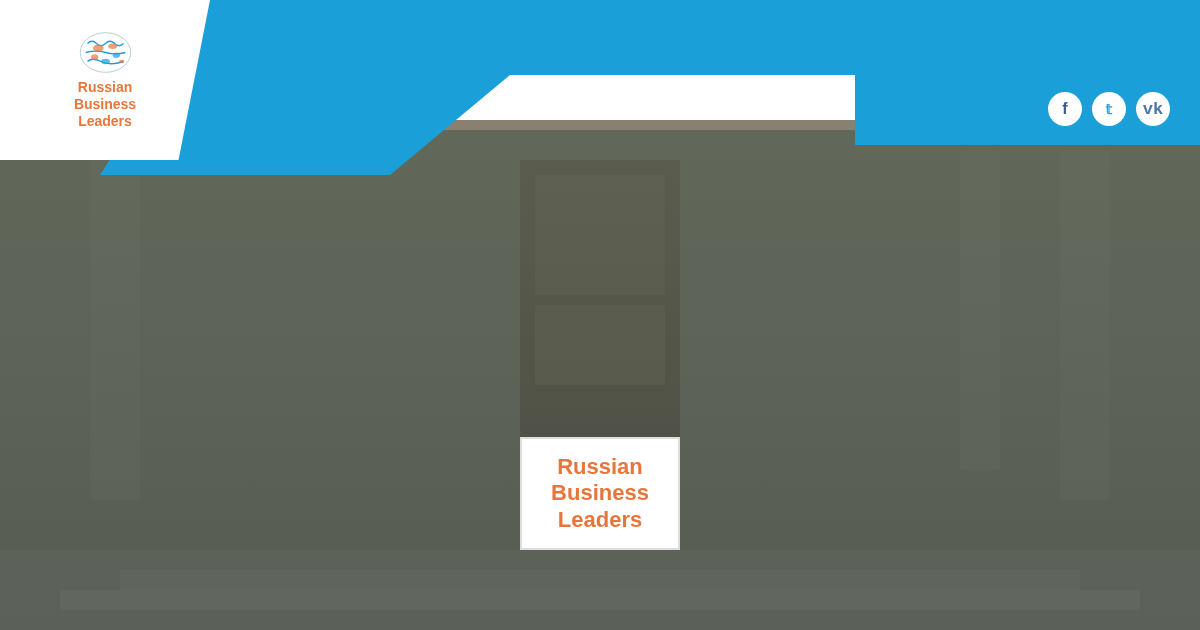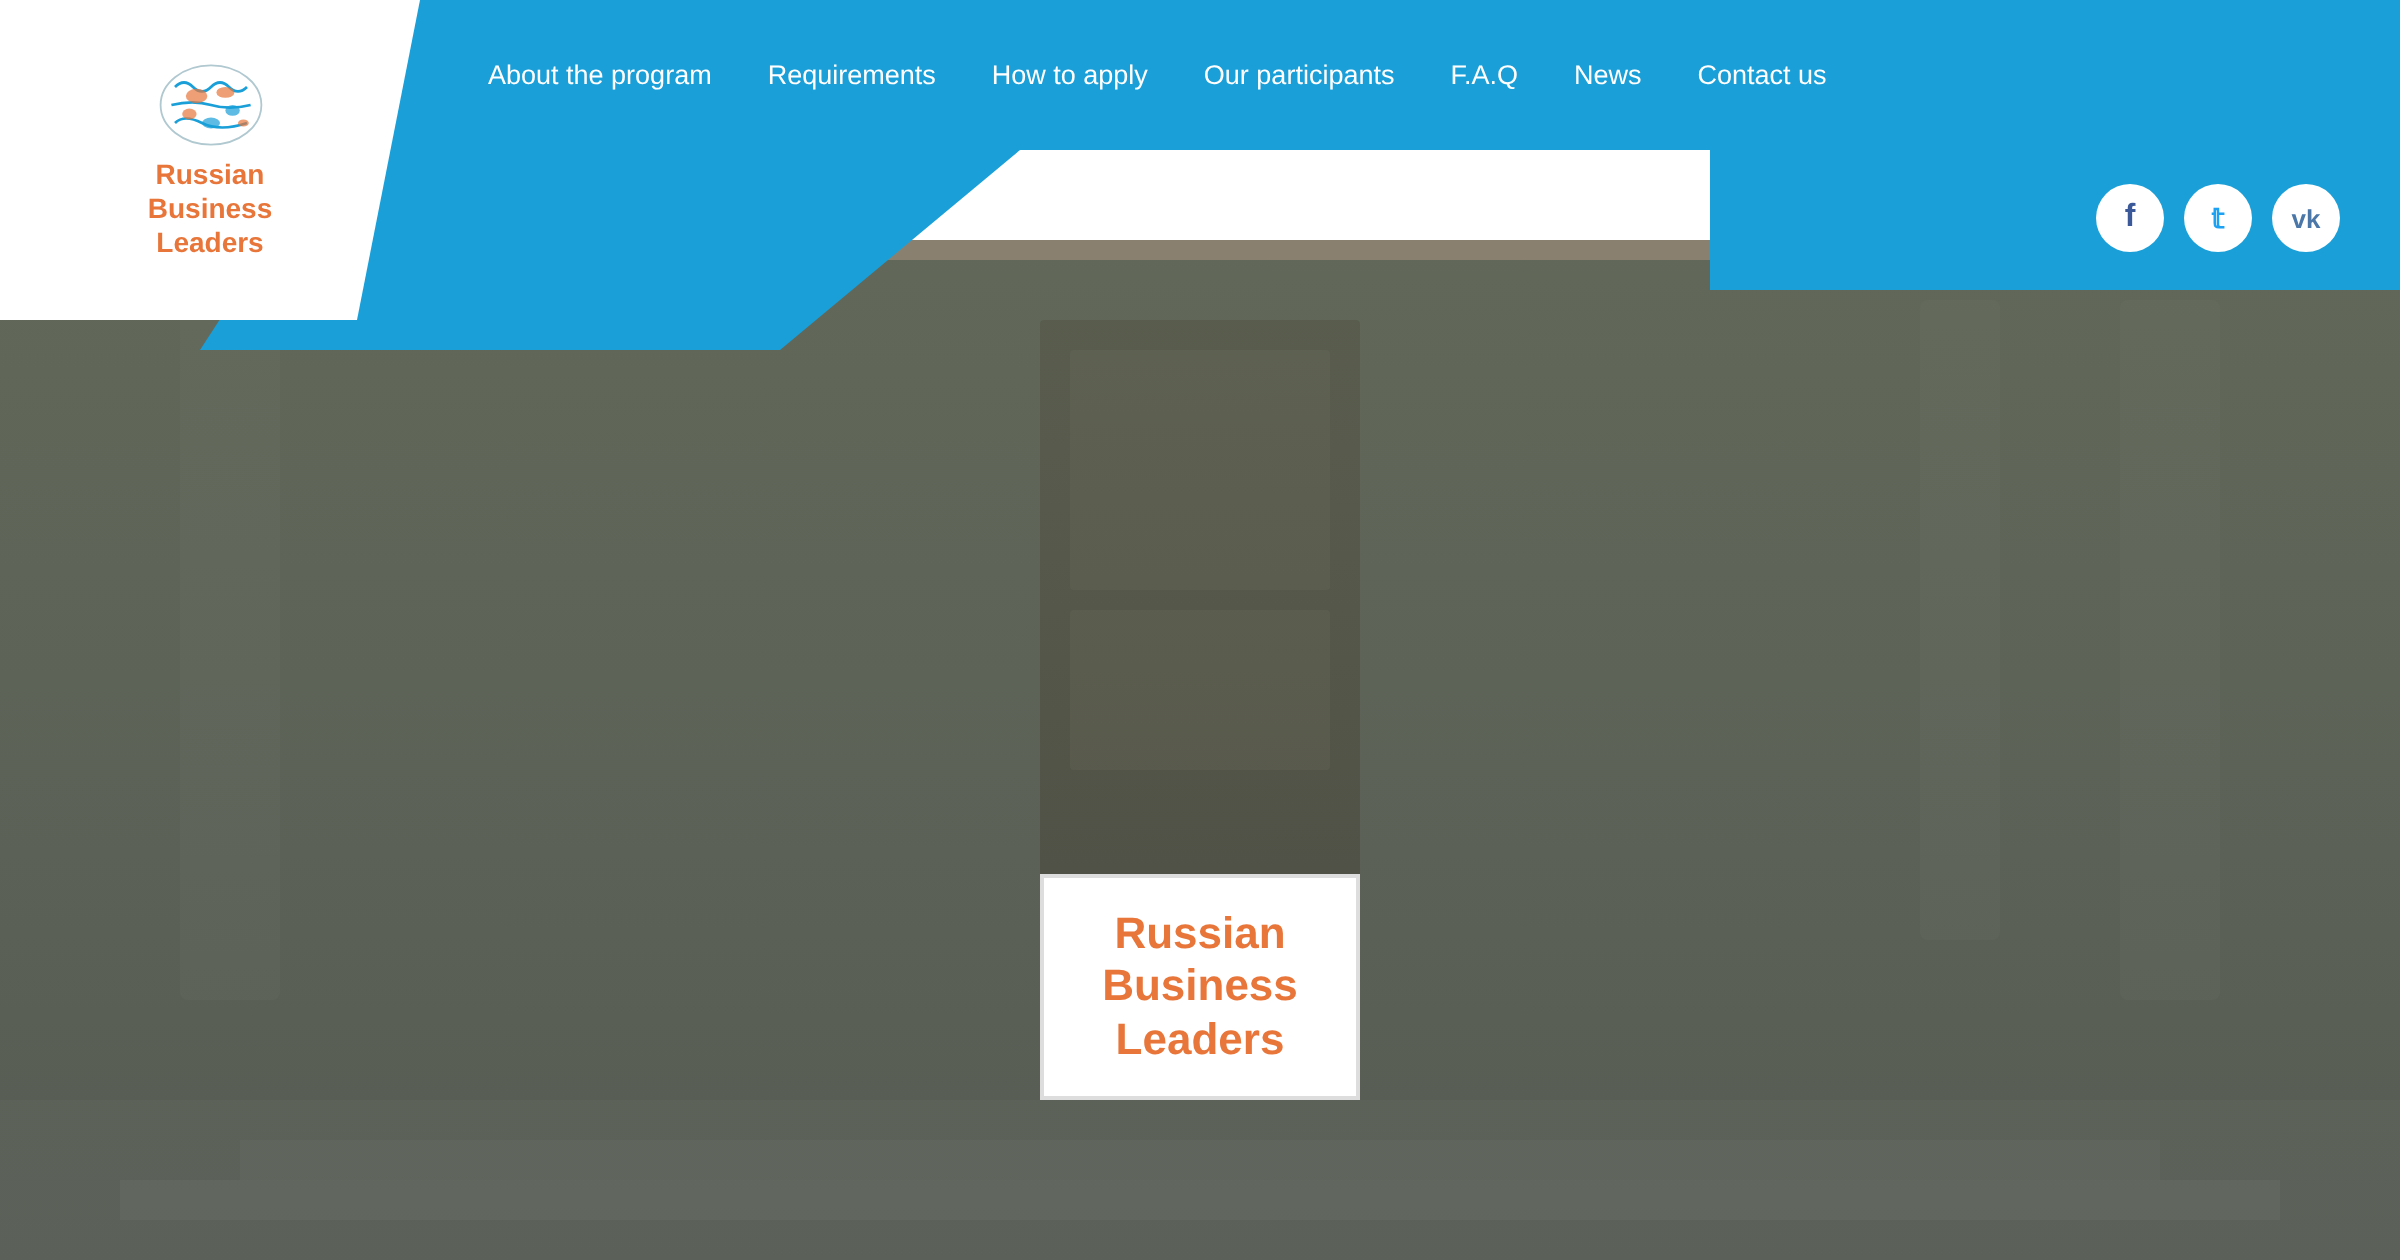--- a/index.html
+++ b/index.html
@@ -279,51 +279,26 @@
       <ellipse cx="30" cy="35" rx="5" ry="3" fill="#1a9fd8" opacity="0.7"></ellipse>
       <ellipse cx="48" cy="35" rx="3" ry="2" fill="#e8763a" opacity="0.7"></ellipse>
     </svg>
     <div class="logo-text">
       <span class="russian">Russian</span>
       <span class="business">Business</span>
       <span class="leaders">Leaders</span>
     </div>
   </div>
 
-  <nav style="position:absolute; top:0; left:210px; right:0; height:75px; z-index:20; display:flex; align-items:center; padding-left:20px;">
-    <ul class="nav-links">
-      <li>
-        <a href="#">About the program</a>
-      </li>
-      <li>
-        <a href="#">Requirements</a>
-      </li>
-      <li>
-        <a href="#">How to apply</a>
-      </li>
-      <li>
-        <a href="#">Our participants</a>
-      </li>
-      <li>
-        <a href="#">F.A.Q</a>
-      </li>
-      <li>
-        <a href="#">News</a>
-      </li>
-      <li>
-        <a href="#">Contact us</a>
-      </li>
-    </ul>
-  </nav>
 
   <div style="position:absolute; top:92px; right:30px; z-index:20; display:flex; gap:10px; align-items:center;">
     <div class="social-icon facebook">
       <span>f</span>
     </div>
     <div class="social-icon twitter">
       <span style="font-size:14px;">𝕥</span>
     </div>
     <div class="social-icon vk">
-      <span style="font-size:13px; font-weight:bold; color:#4a76a8;">vk</span>
+      <span style="font-size:17px; font-weight:bold; color:#4a76a8;font-family:Liberation Mono, monospace;">vk</span>
     </div>
   </div>
 
 </div>
 
 </body></html>

